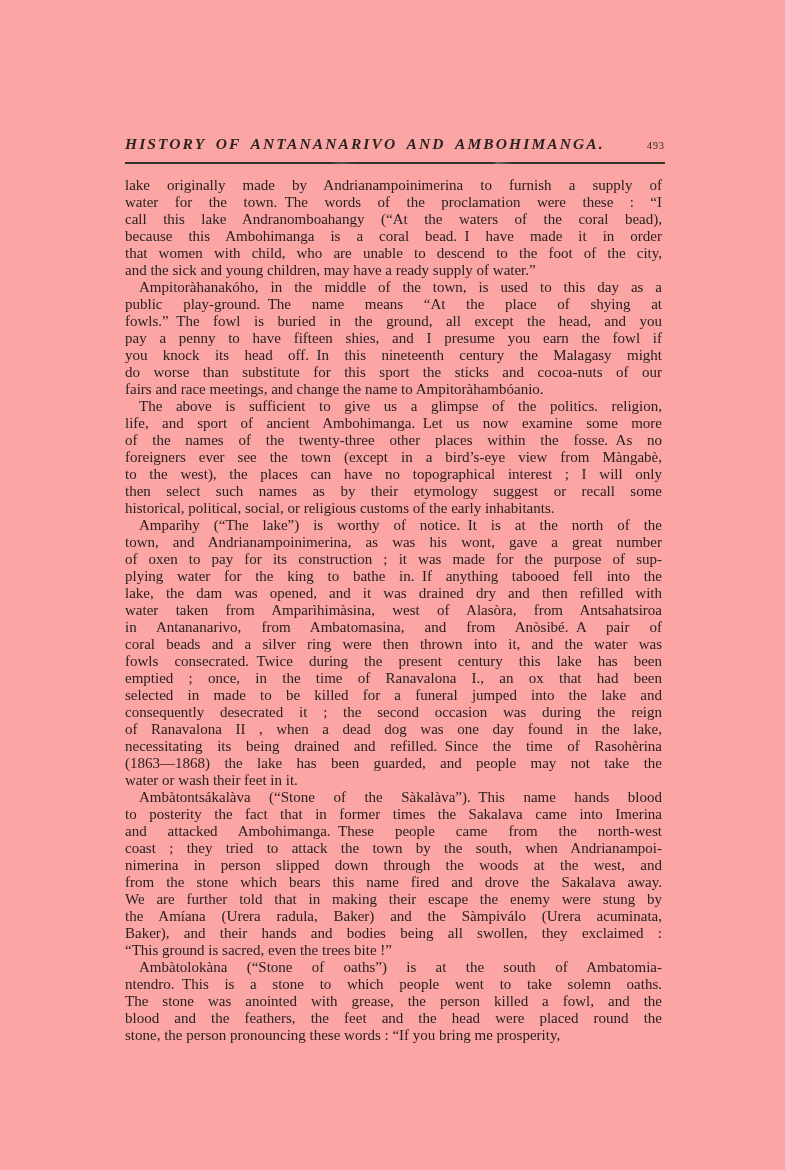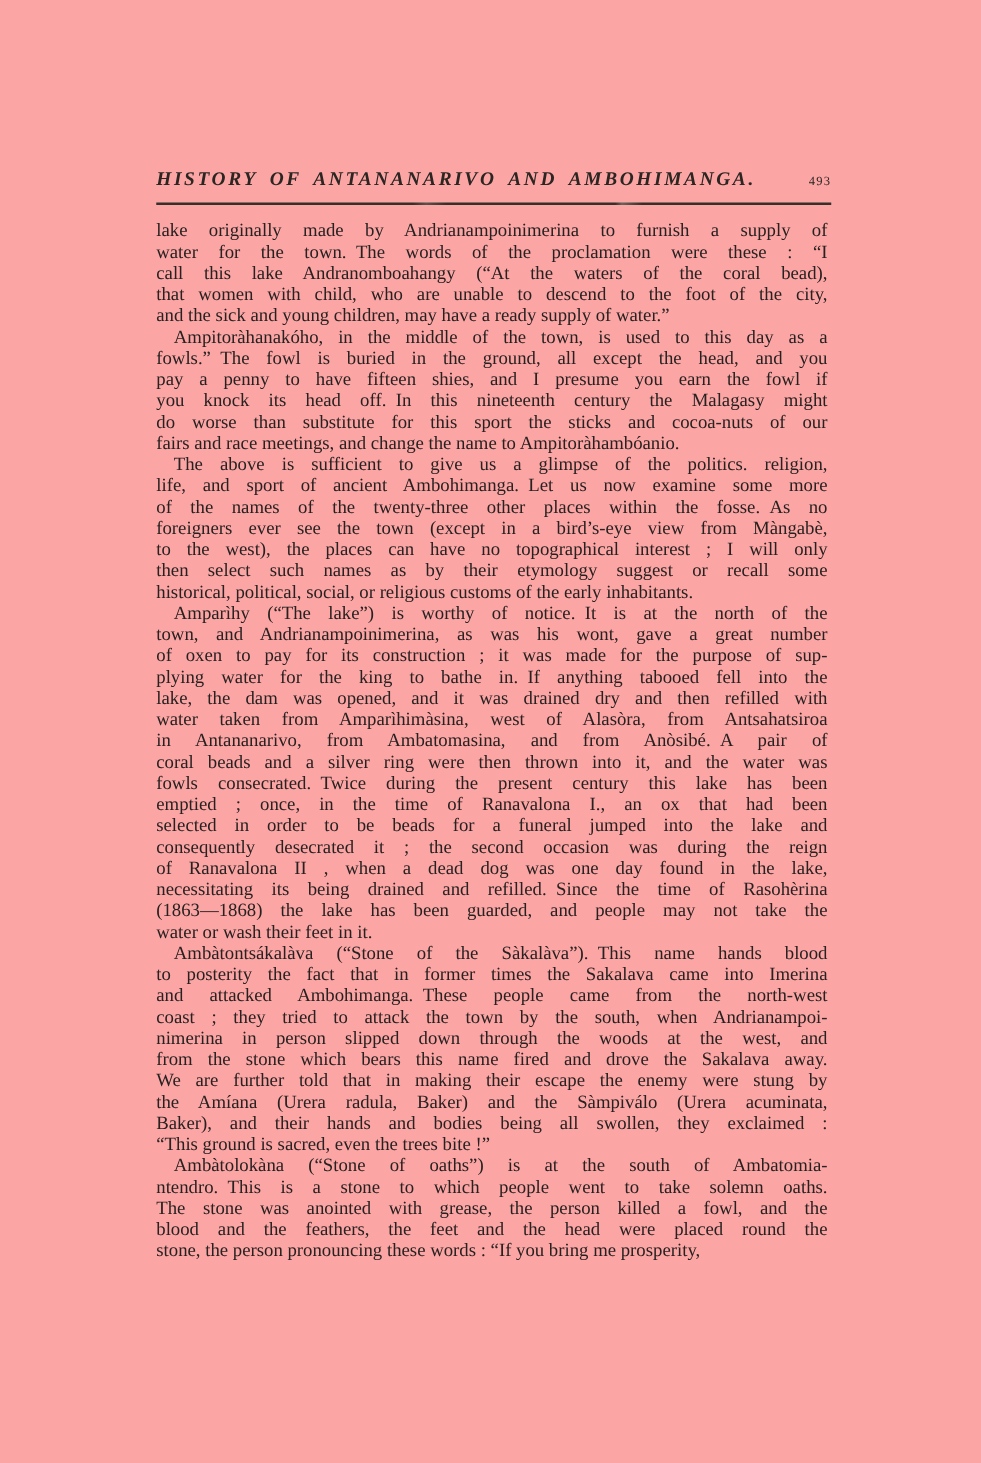--- a/index.html
+++ b/index.html
@@ -89,25 +89,27 @@
     <span class="running-pagenum">493</span>
   </div>
 
   <div class="header-rule"></div>
 
   <div class="body-text" id="body-text">
       <div>
         <div class="line"><span>lake originally made by Andrianampoinimerina to furnish a supply of</span></div>
         <div class="line"><span>water for the town. The words of the proclamation were these : “I</span></div>
         <div class="line"><span>call this lake </span><span class="it">Andranomboahangy</span><span> (“At the waters of the coral bead),</span></div>
+        <div class="line"><span>because this Ambohimanga is a coral bead. I have made it in order</span></div>
         <div class="line"><span>that women with child, who are unable to descend to the foot of the city,</span></div>
         <div class="line last"><span>and the sick and young children, may have a ready supply of water.”</span></div>
       </div>
       <div>
         <div class="line indent"><span class="it">Ampitoràhanakóho</span><span>, in the middle of the town, is used to this day as a</span></div>
+        <div class="line"><span>public play-ground. The name means “At the place of shying at</span></div>
         <div class="line"><span>fowls.” The fowl is buried in the ground, all except the head, and you</span></div>
         <div class="line"><span>pay a penny to have fifteen shies, and I presume you earn the fowl if</span></div>
         <div class="line"><span>you knock its head off. In this nineteenth century the Malagasy might</span></div>
         <div class="line"><span>do worse than substitute for this sport the sticks and cocoa-nuts of our</span></div>
         <div class="line last"><span>fairs and race meetings, and change the name to </span><span class="it">Ampitoràhambóanio.</span></div>
       </div>
       <div>
         <div class="line indent"><span>The above is sufficient to give us a glimpse of the politics. religion,</span></div>
         <div class="line"><span>life, and sport of ancient Ambohimanga. Let us now examine some more</span></div>
         <div class="line"><span>of the names of the twenty-three other places within the fosse. As no</span></div>
@@ -120,21 +122,21 @@
         <div class="line indent"><span class="it">Amparìhy</span><span> (“The lake”) is worthy of notice. It is at the north of the</span></div>
         <div class="line"><span>town, and Andrianampoinimerina, as was his wont, gave a great number</span></div>
         <div class="line"><span>of oxen to pay for its construction ; it was made for the purpose of sup-</span></div>
         <div class="line"><span>plying water for the king to bathe in. If anything tabooed fell into the</span></div>
         <div class="line"><span>lake, the dam was opened, and it was drained dry and then refilled with</span></div>
         <div class="line"><span>water taken from Amparìhimàsina, west of Alasòra, from Antsahatsiroa</span></div>
         <div class="line"><span>in Antananarivo, from Ambatomasina, and from Anòsibé. A pair of</span></div>
         <div class="line"><span>coral beads and a silver ring were then thrown into it, and the water was</span></div>
         <div class="line"><span>fowls consecrated. Twice during the present century this lake has been</span></div>
         <div class="line"><span>emptied ; once, in the time of Ranavalona I., an ox that had been</span></div>
-        <div class="line"><span>selected in order to be beads for a funeral jumped into the lake and</span></div>
+        <div class="line"><span>selected in made to be killed for a funeral jumped into the lake and</span></div>
         <div class="line"><span>consequently desecrated it ; the second occasion was during the reign</span></div>
         <div class="line"><span>of Ranavalona II , when a dead dog was one day found in the lake,</span></div>
         <div class="line"><span>necessitating its being drained and refilled. Since the time of Rasohèrina</span></div>
         <div class="line"><span>(1863—1868) the lake has been guarded, and people may not take the</span></div>
         <div class="line last"><span>water or wash their feet in it.</span></div>
       </div>
       <div>
         <div class="line indent"><span class="it">Ambàtontsákalàva</span><span> (“Stone of the Sàkalàva”). This name hands blood</span></div>
         <div class="line"><span>to posterity the fact that in former times the Sakalava came into Imerina</span></div>
         <div class="line"><span>and attacked Ambohimanga. These people came from the north-west</span></div>

